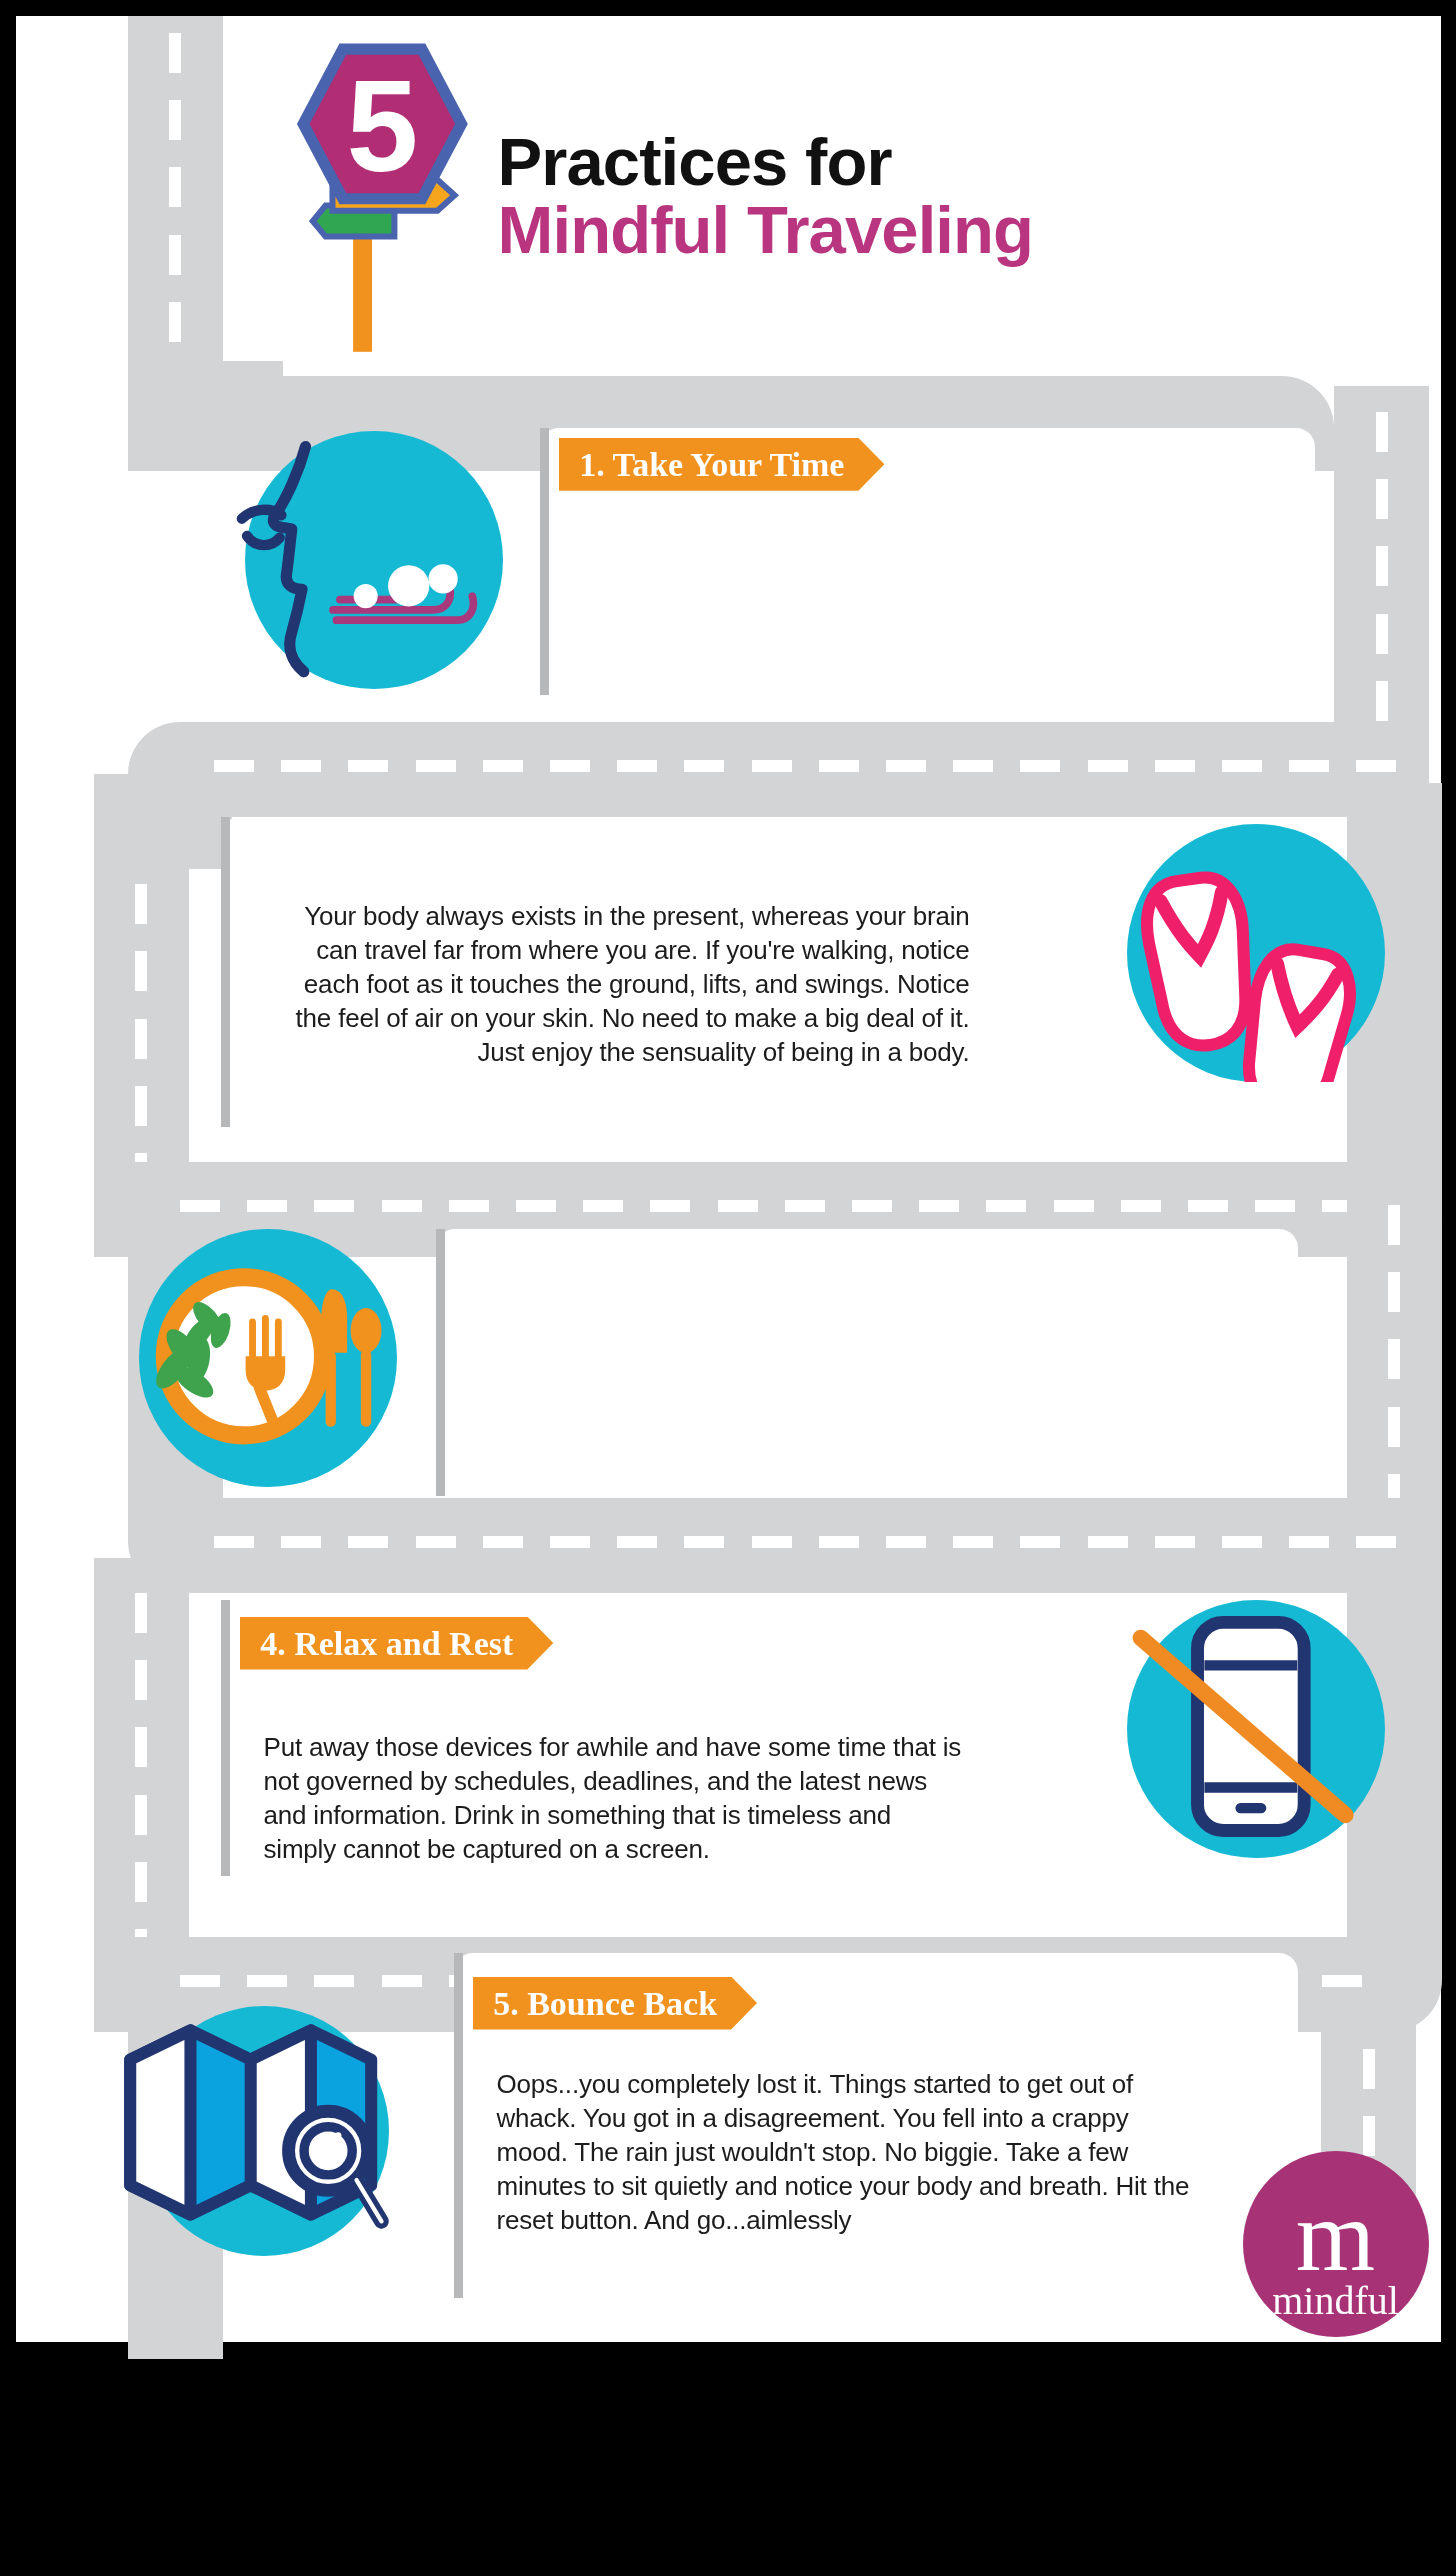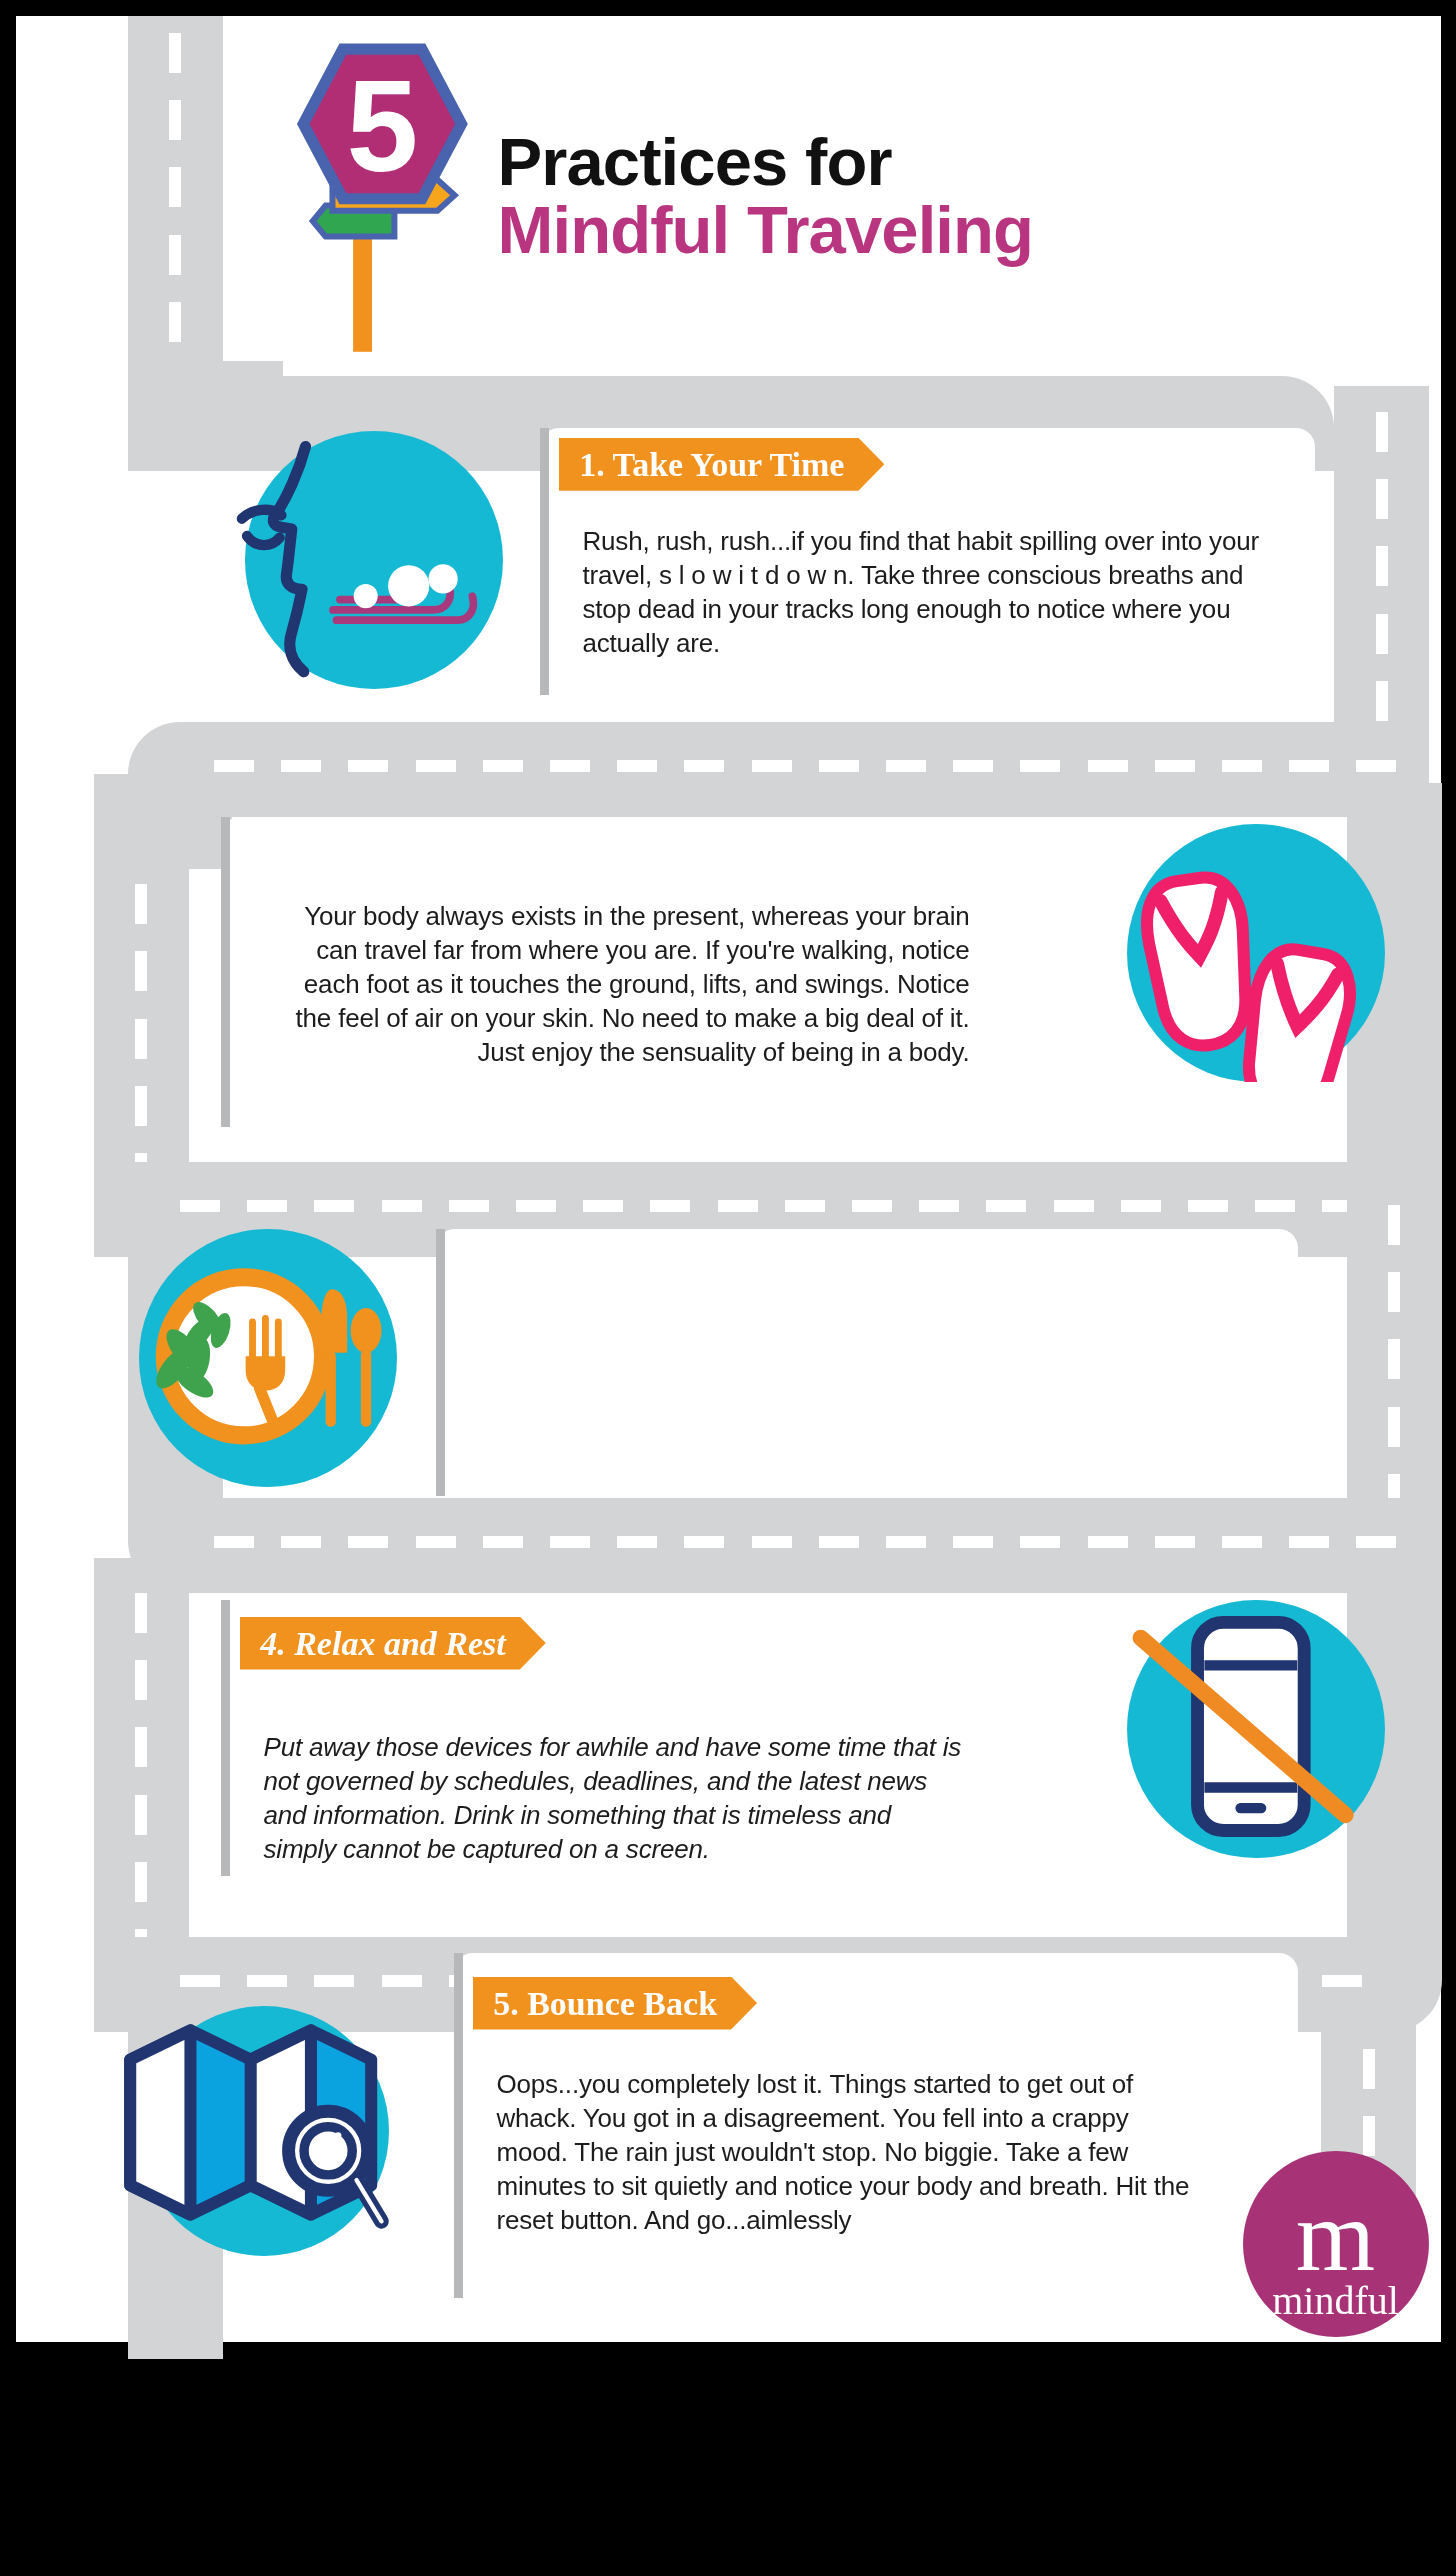--- a/index.html
+++ b/index.html
@@ -291,21 +291,20 @@
     </div>
 
     <div id="title">
       <div class="title-l1">Practices for</div>
       <div class="title-l2">Mindful Traveling</div>
     </div>
 
     <div class="panel" style="left:524px; top:412px; width:775px; height:267px;text-decoration:underline;">
       <div class="leftbar"></div>
       <div class="banner" style="left:19px; top:10.3px;">1. Take Your Time</div>
-      <div class="body-txt" style="left:43px; top:96px; width:698px;">Rush, rush, rush...if you find that habit spilling over into your travel, s l o w  i t  d o w n. Take three conscious breaths and stop dead in your tracks long enough to notice where you actually are.</div>
     </div>
     <div class="iconcircle" style="left:229px; top:415px; width:258px; height:258px;">
       <svg class="iconsvg" width="293" height="258" viewBox="0 0 340 300" style="left:-43px;">
         <path d="M120 18 C112 48 98 78 86 96 C80 104 82 110 92 112 L104 114
                  C102 132 100 152 98 166 C96 178 104 184 116 184
                  C112 204 108 220 104 234 C98 252 104 268 118 280" fill="none" stroke="#213570" stroke-width="13" stroke-linecap="round" stroke-linejoin="round"></path>
         <path d="M46 102 C58 90 80 88 92 98" fill="none" stroke="#213570" stroke-width="12" stroke-linecap="round"></path>
         <path d="M52 122 C62 136 80 136 90 124" fill="none" stroke="#213570" stroke-width="12" stroke-linecap="round"></path>
         <path d="M160 196 H238 C252 196 258 186 256 176" fill="none" stroke="#a8397c" stroke-width="9" stroke-linecap="round"></path>
         <path d="M152 208 H268 C284 208 290 196 288 184" fill="none" stroke="#a8397c" stroke-width="9" stroke-linecap="round"></path>
@@ -365,21 +364,21 @@
           <rect x="217" y="142" width="12" height="88" rx="6"></rect>
         </g>
 
         <g fill="#f1911e">
           <ellipse cx="264" cy="118" rx="18" ry="26"></ellipse>
           <rect x="258" y="140" width="12" height="90" rx="6"></rect>
         </g>
       </svg>
     </div>
 
-    <div class="panel" style="left:205px; top:1584px; width:775px; height:276px;font-style:italic;">
+    <div class="panel" style="left:205px; top:1584px; width:775px; height:276px;">
       <div class="leftbar"></div>
       <div class="banner" style="left:19px; top:17px;">4. Relax and Rest</div>
       <div class="body-txt" style="left:43px; top:107px; width:698px;margin-top:23px;">Put away those devices for awhile and have some time that is not governed by schedules, deadlines, and the latest news and information. Drink in something that is timeless and simply cannot be captured on a screen.</div>
     </div>
     <div class="iconcircle" style="left:1111px; top:1584px; width:258px; height:258px;">
       <svg class="iconsvg" width="258" height="258" viewBox="0 0 300 300">
         <rect x="82" y="26" width="124" height="242" rx="30" fill="#ffffff" stroke="#213570" stroke-width="15"></rect>
         <line x1="90" y1="76" x2="198" y2="76" stroke="#213570" stroke-width="12"></line>
         <line x1="90" y1="218" x2="198" y2="218" stroke="#213570" stroke-width="12"></line>
         <rect x="126" y="236" width="36" height="12" rx="6" fill="#213570"></rect>

